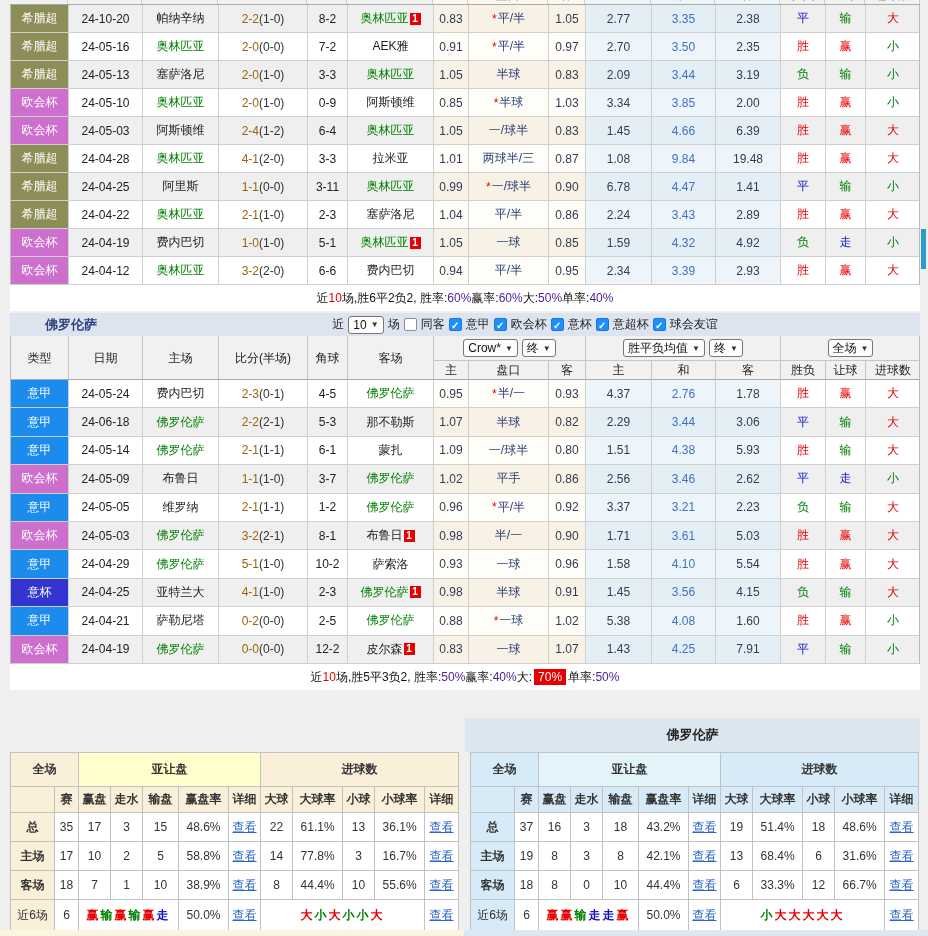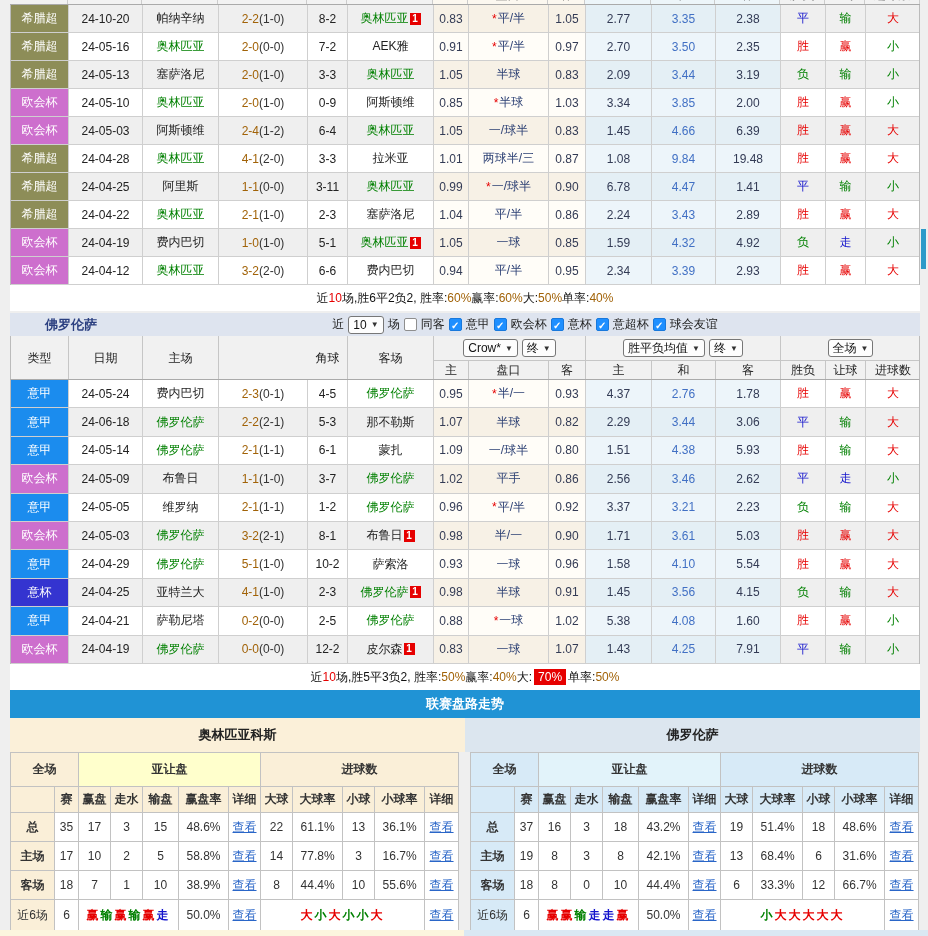--- a/index.html
+++ b/index.html
@@ -24,21 +24,21 @@
   .avgd { color:#4170C4; }
 
   
   #sliver { top:0; height:5px; background:#F2F2F2; border-bottom:1px solid #AAA; display:grid; grid-template-columns:58px 74px 76px 89px 40px 86px 35px 80px 37px 66px 64px 65px 45px 40px 55px; }
   #sliver .sc { border-right:1px solid #CCC; overflow:hidden; font-size:12px; color:#555; text-align:center; }
   #sliver .sc span { display:block; margin-top:-13px; }
   #sliver .sc.hgrp { background:#FCF8F0; } #sliver .sc.agrp { background:#EDF5F9; }
 
   
   .summary { background:#fff; height:26px; display:flex; align-items:center; justify-content:center; font-size:12px; color:#111; gap:0; }
-  .summary .red { color:#E60000; } .summary .blue { color:#a16207; }
+  .summary .red { color:#E60000; } .summary .blue { color:#4c1d95; }
   .summary .hl { background:#E60000; color:#fff; padding:1px 4px; margin:0 2px; }
   #sum1 { top:285px; } #sum2 { top:664px; }
 
   
   #f-title { top:313px; height:23px; background:#DEE4EF; display:flex; align-items:center; }
   #f-title .ttl { position:absolute; left:35px; font-weight:bold; font-size:13px; color:#2B3F80; }
   .filters { margin:0 auto; display:flex; align-items:center; gap:4px; font-size:12px; color:#222; padding-left:120px; }
   .pill { display:inline-flex; align-items:center; gap:4px; border:1px solid #777; background:#FDFDFD; border-radius:3px; padding:0 4px; height:18px; font-size:12px; color:#111; }
   .pill .arr { font-size:8px; color:#333; }
   .cb { display:inline-block; width:13px; height:13px; border:1px solid #8E8E8E; border-radius:2px; background:#fff; }
@@ -502,20 +502,23 @@
 
   <div id="t2-head" class="band">
     <div class="th lc" style="grid-column:1">
         <span>类型</span>
       </div>
     <div class="th lc" style="grid-column:2">
         <span>日期</span>
       </div>
     <div class="th lc" style="grid-column:3">
         <span>主场</span>
+      </div>
+    <div class="th lc" style="grid-column:4">
+        <span>比分(半场)</span>
       </div>
     <div class="th lc" style="grid-column:5">
         <span>角球</span>
       </div>
     <div class="th lc" style="grid-column:6">
         <span>客场</span>
       </div>
     <div class="th grp" style="grid-column:7/10">
       <span class="pill">
           <span>Crow*</span>
@@ -926,22 +929,20 @@
       <span>场,胜5平3负2, 胜率:</span>
       <span class="blue">50%</span>
       <span> 赢率:</span>
       <span class="blue">40%</span>
       <span> 大:</span>
       <span class="hl">70%</span>
       <span> 单率:</span>
       <span class="blue">50%</span>
   </div>
 
-  <div id="bluebar" class="band">联赛盘路走势</div>
-  <div id="sh-left" class="subhead">奥林匹亚科斯</div>
   <div id="sh-right" class="subhead">佛罗伦萨</div>
 
   <table id="bt-left" class="bt warm">
       <colgroup>
         <col style="width: 44px;">
         <col style="width: 24px;">
         <col style="width: 32px;">
         <col style="width: 32px;">
         <col style="width: 36px;">
         <col style="width: 50px;">

